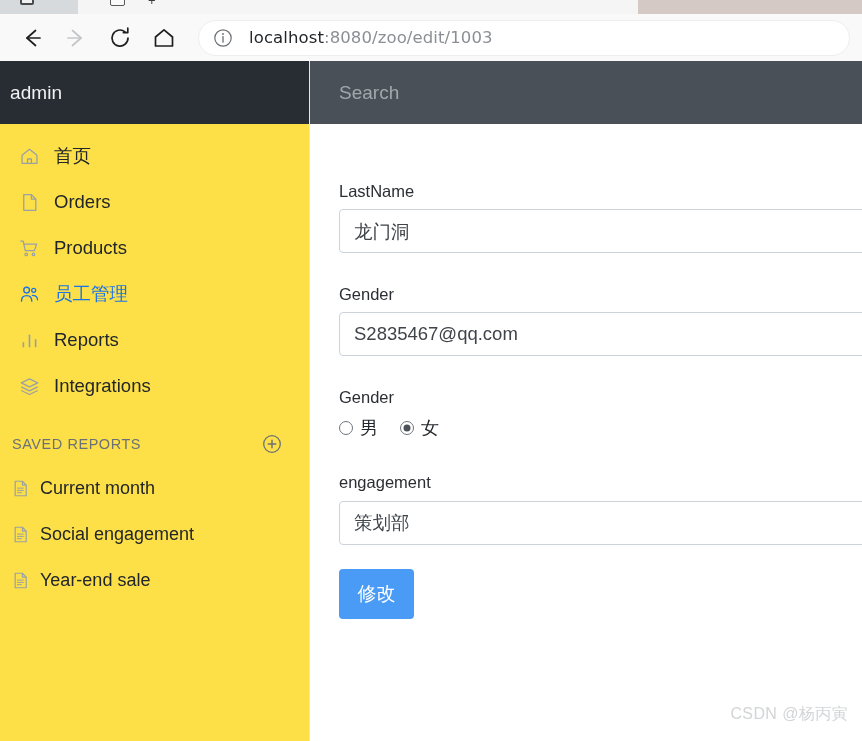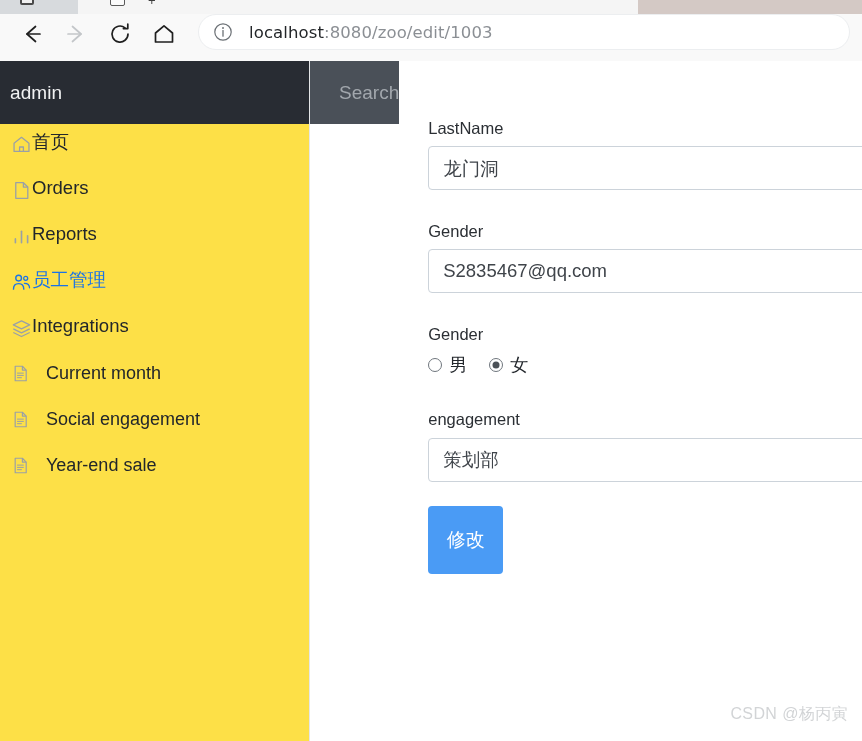--- a/index.html
+++ b/index.html
@@ -54,21 +54,21 @@
     left: 638px; top: -14px;
     right: 0; height: 28px;
     background: #d4c9c5;
     border-radius: 9px 9px 0 0;
   }
 
   .browser-toolbar {
     height: 47px;
     background: #f9f9f9;
     display: flex;
-    align-items: flex-start;
+    align-items: center;
     padding: 0 12px 0 10px;
     gap: 0;
   }
   .nav-btn {
     width: 44px; height: 40px;
     display: flex; align-items: center; justify-content: center;
     border-radius: 4px;
     flex-shrink: 0;
   }
   .nav-btn svg { display: block; }
@@ -119,23 +119,24 @@
     padding-left: 10px;
   }
   .brand-text {
     color: #f1f2f3;
     font-size: 19px;
     letter-spacing: 0.1px;
   }
   .nav-list { padding-top: 9px; }
   .nav-item {
     display: flex;
+    align-items: center;
     height: 46px;
-    padding-left: 10px;
-    gap: 0;
+    padding-left: 18px;
+    gap: 14px;
     color: #22262b;
     font-size: 18.5px;
   }
   .nav-item .ico {
     width: 22px; height: 22px;
     display: flex; align-items: center; justify-content: center;
     flex-shrink: 0;
   }
   .nav-item.active { color: #1a73e8; }
   .nav-label { line-height: 1; }
@@ -148,37 +149,38 @@
   }
   .section-title {
     font-size: 14.5px;
     letter-spacing: 0.55px;
     color: #6c7178;
   }
   .plus-btn { width: 22px; height: 22px; flex-shrink: 0; }
 
   .report-item {
     display: flex;
+    align-items: center;
     height: 46px;
     padding-left: 10px;
-    gap: 16px;
+    gap: 10px;
     color: #22262b;
     font-size: 18px;
   }
   .report-item .ico {
     width: 20px; height: 20px;
     display: flex; align-items: center; justify-content: center;
     flex-shrink: 0;
   }
 
   
   .content {
     flex: 1;
     display: flex;
-    flex-direction: row;
+    flex-direction: column;
     min-width: 0;
     position: relative;
   }
   .topbar {
     height: 63px;
     background: #4a5058;
     display: flex;
     align-items: center;
     padding-left: 29px;
     flex-shrink: 0;
@@ -248,21 +250,21 @@
     background: #4b5157;
   }
 
   .submit-btn {
     margin-top: 4px;
     background: #4a9bf5;
     color: #ffffff;
     border: none;
     border-radius: 4px;
     width: 75px;
-    height: 68px;
+    height: 50px;
     font-size: 19px;
     font-family: "DejaVu Sans", "Liberation Sans", sans-serif;
     cursor: pointer;
   }
 
   .watermark {
     position: absolute;
     right: 14px;
     bottom: 16px;
     font-size: 16px;
@@ -354,56 +356,75 @@
       <div class="nav-item">
         <span class="ico">
           <svg width="21" height="21" viewBox="0 0 22 22" fill="none">
             <path d="M5 2.8 H13 L17.6 7.4 V19.2 H5 Z" stroke="#9aa0a6" stroke-width="1.35" stroke-linejoin="round"></path>
             <path d="M13 2.8 V7.4 H17.6" stroke="#9aa0a6" stroke-width="1.35" stroke-linejoin="round"></path>
           </svg>
         </span>
         <span class="nav-label">Orders</span>
       </div>
 
-
       <div class="nav-item">
         <span class="ico">
           <svg width="21" height="21" viewBox="0 0 22 22" fill="none">
-            <path d="M4.6 13.5 V17.5" stroke="#9aa0a6" stroke-width="1.7" stroke-linecap="round"></path>
-            <path d="M11 5.6 V17.5" stroke="#9aa0a6" stroke-width="1.7" stroke-linecap="round"></path>
-            <path d="M17.4 10.2 V17.5" stroke="#9aa0a6" stroke-width="1.7" stroke-linecap="round"></path>
-          </svg>
-        </span>
-        <span class="nav-label">Reports</span>
+            <path d="M1.8 3.2 H4.4 L6.6 13.2 H16.2 L18.4 6.4 H5.2" stroke="#9aa0a6" stroke-width="1.35" stroke-linecap="round" stroke-linejoin="round"></path>
+            <circle cx="7.6" cy="17.2" r="1.35" stroke="#9aa0a6" stroke-width="1.25"></circle>
+            <circle cx="15.2" cy="17.2" r="1.35" stroke="#9aa0a6" stroke-width="1.25"></circle>
+          </svg>
+        </span>
+        <span class="nav-label">Products</span>
       </div>
 
       <div class="nav-item active">
         <span class="ico">
           <svg width="21" height="21" viewBox="0 0 22 22" fill="none">
             <circle cx="8" cy="6.4" r="3" stroke="#1a73e8" stroke-width="1.45"></circle>
             <path d="M2.6 18 C2.6 14.3 5 12.2 8 12.2 C11 12.2 13.4 14.3 13.4 18" stroke="#1a73e8" stroke-width="1.45" stroke-linecap="round"></path>
             <circle cx="15.4" cy="6.6" r="2.1" stroke="#1a73e8" stroke-width="1.3"></circle>
             <path d="M14 11.9 C17.2 11.9 19.4 13.8 19.4 16.6" stroke="#1a73e8" stroke-width="1.35" stroke-linecap="round"></path>
           </svg>
         </span>
         <span class="nav-label">员工管理</span>
       </div>
 
       <div class="nav-item">
         <span class="ico">
           <svg width="21" height="21" viewBox="0 0 22 22" fill="none">
+            <path d="M4.6 13.5 V17.5" stroke="#9aa0a6" stroke-width="1.7" stroke-linecap="round"></path>
+            <path d="M11 5.6 V17.5" stroke="#9aa0a6" stroke-width="1.7" stroke-linecap="round"></path>
+            <path d="M17.4 10.2 V17.5" stroke="#9aa0a6" stroke-width="1.7" stroke-linecap="round"></path>
+          </svg>
+        </span>
+        <span class="nav-label">Reports</span>
+      </div>
+
+      <div class="nav-item">
+        <span class="ico">
+          <svg width="21" height="21" viewBox="0 0 22 22" fill="none">
             <path d="M11 3 L19.6 7.2 L11 11.4 L2.4 7.2 Z" stroke="#9aa0a6" stroke-width="1.3" stroke-linejoin="round"></path>
             <path d="M2.4 11.4 L11 15.6 L19.6 11.4" stroke="#9aa0a6" stroke-width="1.3" stroke-linejoin="round"></path>
             <path d="M2.4 15.2 L11 19.4 L19.6 15.2" stroke="#9aa0a6" stroke-width="1.3" stroke-linejoin="round"></path>
           </svg>
         </span>
         <span class="nav-label">Integrations</span>
       </div>
     </nav>
 
+    <div class="section-head">
+      <span class="section-title">SAVED REPORTS</span>
+      <span class="plus-btn">
+        <svg width="22" height="22" viewBox="0 0 22 22" fill="none">
+          <circle cx="11" cy="11" r="8.3" stroke="#6c7178" stroke-width="1.3"></circle>
+          <path d="M11 7.2 V14.8 M7.2 11 H14.8" stroke="#6c7178" stroke-width="1.45" stroke-linecap="round"></path>
+        </svg>
+      </span>
+    </div>
 
     <div>
       <div class="report-item">
         <span class="ico">
           <svg width="19" height="19" viewBox="0 0 20 20" fill="none">
             <path d="M4.4 2.4 H12 L16 6.4 V17.6 H4.4 Z" stroke="#9aa0a6" stroke-width="1.25" stroke-linejoin="round"></path>
             <path d="M12 2.4 V6.4 H16" stroke="#9aa0a6" stroke-width="1.25" stroke-linejoin="round"></path>
             <path d="M6.8 9.6 H13 M6.8 12 H13 M6.8 14.4 H11" stroke="#9aa0a6" stroke-width="1.05" stroke-linecap="round"></path>
           </svg>
         </span>

